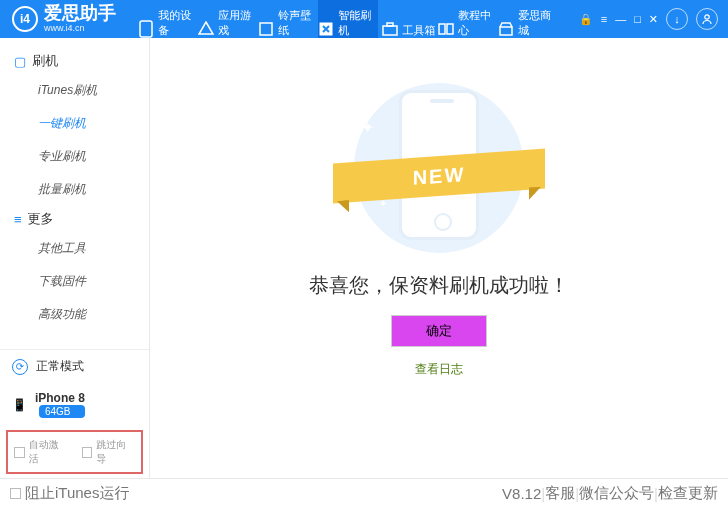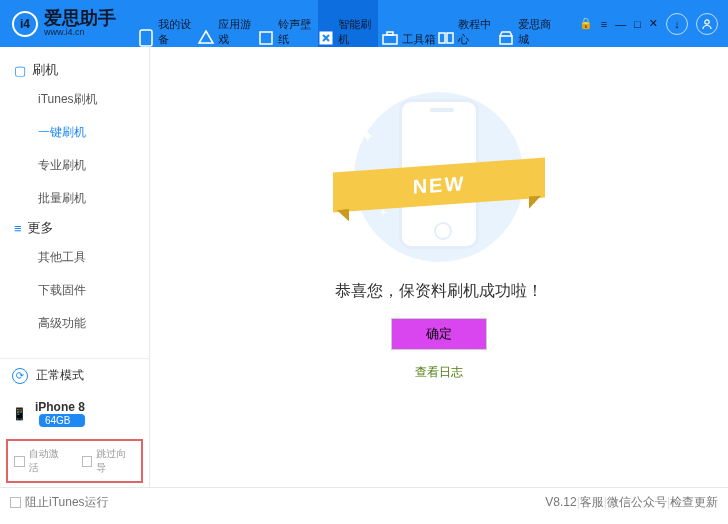--- a/index.html
+++ b/index.html
@@ -1,39 +1,39 @@
 <!DOCTYPE html>
 <html><head>
 <meta charset="utf-8">
 <style>
   * { box-sizing: border-box; margin: 0; padding: 0; font-family: "Microsoft YaHei", Arial, sans-serif; }
   body { width: 728px; height: 524px; background: #fff; overflow: hidden; font-size: 12px; color: #333; }
 
-  .header { height: 47px; background: #1e88f5; display: flex; align-items: center; color: #0f172a; }
+  .header { height: 38px; background: #1e88f5; display: flex; align-items: center; color: #ffffff; }
   .logo { display: flex; align-items: center; padding: 0 12px; gap: 6px; }
   .logo-circle { width: 26px; height: 26px; border: 2px solid #fff; border-radius: 50%; display: flex; align-items: center; justify-content: center; font-weight: bold; font-size: 12px; }
   .logo-text { line-height: 1.1; }
   .logo-brand { font-size: 18px; font-weight: bold; }
   .logo-url { font-size: 9px; opacity: .9; }
 
   .nav { display: flex; height: 100%; margin-left: 10px; }
   .nav-item { width: 60px; display: flex; align-items: flex-end; justify-content: center; font-size: 11px; gap: 4px; cursor: pointer; }
   .nav-item.active { background: #0d6ee0; }
   .nav-icon { width: 18px; height: 18px; display:flex; align-items:center; justify-content:center;}
   .nav-icon svg { fill: #fff; stroke:#fff; }
 
   .win-ctrl { margin-left: auto; display: flex; align-items: center; gap: 8px; padding-right: 10px; font-size: 11px; }
   .win-ctrl span { cursor: pointer; }
   .circ-btn { width: 22px; height: 22px; border: 1.5px solid rgba(255,255,255,.7); border-radius: 50%; display:flex; align-items:center; justify-content:center; }
 
   .body { display: flex; height: 440px; }
   .sidebar { width: 150px; border-right: 1px solid #e8e8e8; padding-top: 10px; display:flex; flex-direction:column; }
   .side-group { padding: 4px 14px; display:flex; align-items:center; gap:6px; font-size: 13px; color:#333; }
   .side-group .gicon{color:#1e88f5; font-size:13px;}
-  .side-list { padding-left: 4px; }
+  .side-list { padding-left: 4px; font-style: italic; }
   .side-item { padding: 8px 0 8px 34px; font-size: 12px; color:#555; cursor:pointer; }
   .side-item.active { color: #1e88f5; }
 
   .side-bottom { margin-top:auto; border-top:1px solid #eee; }
   .mode-row, .device-row { padding:8px 12px; display:flex; align-items:center; gap:8px; font-size:12px; }
   .mode-icon { width:16px;height:16px;border:1.5px solid #1e88f5;border-radius:50%;display:flex;align-items:center;justify-content:center;color:#1e88f5;font-size:10px;}
   .dev-icon{color:#1e88f5;}
   .badge { background:#1e88f5;color:#fff;font-size:10px;padding:1px 6px;border-radius:4px;margin-left:4px;}
   .check-row { border:2px solid #e06666; margin:4px 6px; padding:6px 6px; display:flex; gap:14px; color:#999; font-size:10px;}
   .chk { display:flex; align-items:center; gap:4px; }
@@ -47,25 +47,25 @@
   .phone::after{content:"";position:absolute;bottom:6px;left:32px;width:14px;height:14px;border:2px solid #e3eef8;border-radius:50%;}
   .star{position:absolute;color:#fff;}
   .s1{left:22px;top:40px;font-size:16px;}
   .s2{right:20px;top:34px;font-size:12px;}
   .s3{left:40px;top:120px;font-size:10px;}
   .ribbon{position:absolute;top:78px;left:-6px;width:212px;height:40px;background:#f7c948;transform:skewY(-4deg);display:flex;align-items:center;justify-content:center;color:#fff;font-weight:bold;font-size:20px;letter-spacing:2px;}
   .ribbon::before,.ribbon::after{content:"";position:absolute;bottom:-10px;border:6px solid transparent;}
   .ribbon::before{left:4px;border-top-color:#c99a1e;border-right-color:#c99a1e;}
   .ribbon::after{right:4px;border-top-color:#c99a1e;border-left-color:#c99a1e;}
 
-  .success-text{font-size:16px;color:#333;margin-bottom:16px;}
+  .success-text{font-size:20px;color:#333;margin-bottom:16px;}
   .ok-btn{border:1px solid #ccc;background:#d946ef;padding:6px 34px;font-size:13px;cursor:pointer;margin-bottom:14px;}
   .log-link{color:#4d7c0f;font-size:12px;cursor:pointer;}
 
-  .footer{height:29px;border-top:1px solid #e8e8e8;display:flex;align-items:center;padding:0 10px;font-size:12px;color:#777;}
+  .footer{height:29px;border-top:1px solid #e8e8e8;display:flex;align-items:center;padding:0 10px;font-size:15px;color:#777;}
   .footer .chk{color:#777;}
   .footer-right{margin-left:auto;display:flex;gap:0;align-items:center;}
   .sep{color:#ddd;}
 </style>
 </head>
 <body>
 
 <div class="header">
   <div class="logo">
     <div class="logo-circle">i4</div>

